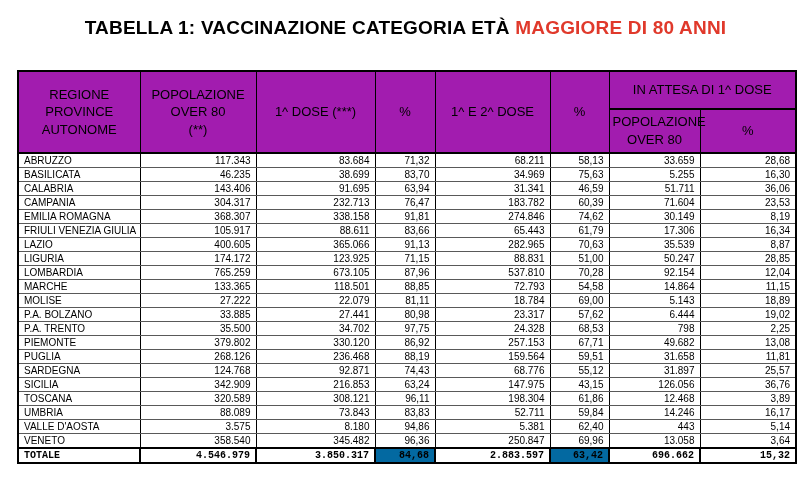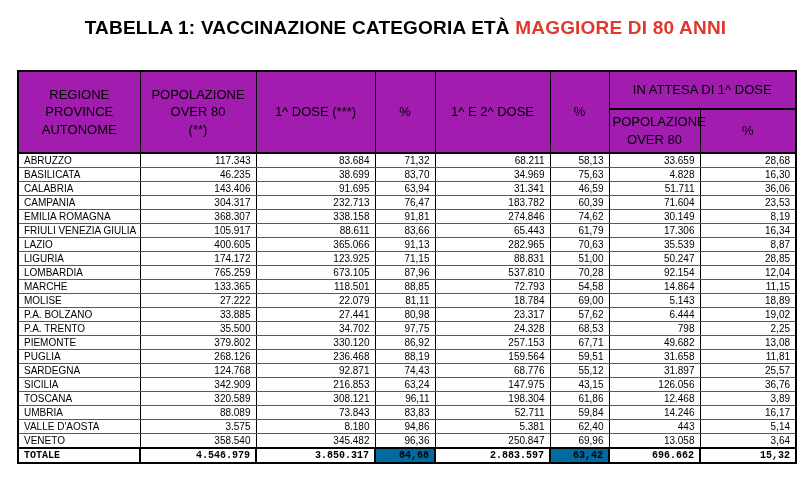--- a/index.html
+++ b/index.html
@@ -129,21 +129,21 @@
       <td class="num">28,68</td>
     </tr>
 
     <tr>
       <td class="name">BASILICATA</td>
       <td class="num">46.235</td>
       <td class="num">38.699</td>
       <td class="num">83,70</td>
       <td class="num">34.969</td>
       <td class="num">75,63</td>
-      <td class="num">4.828</td>
+      <td class="num">5.255</td>
       <td class="num">16,30</td>
     </tr>
 
     <tr>
       <td class="name">CALABRIA</td>
       <td class="num">143.406</td>
       <td class="num">91.695</td>
       <td class="num">63,94</td>
       <td class="num">31.341</td>
       <td class="num">46,59</td>

